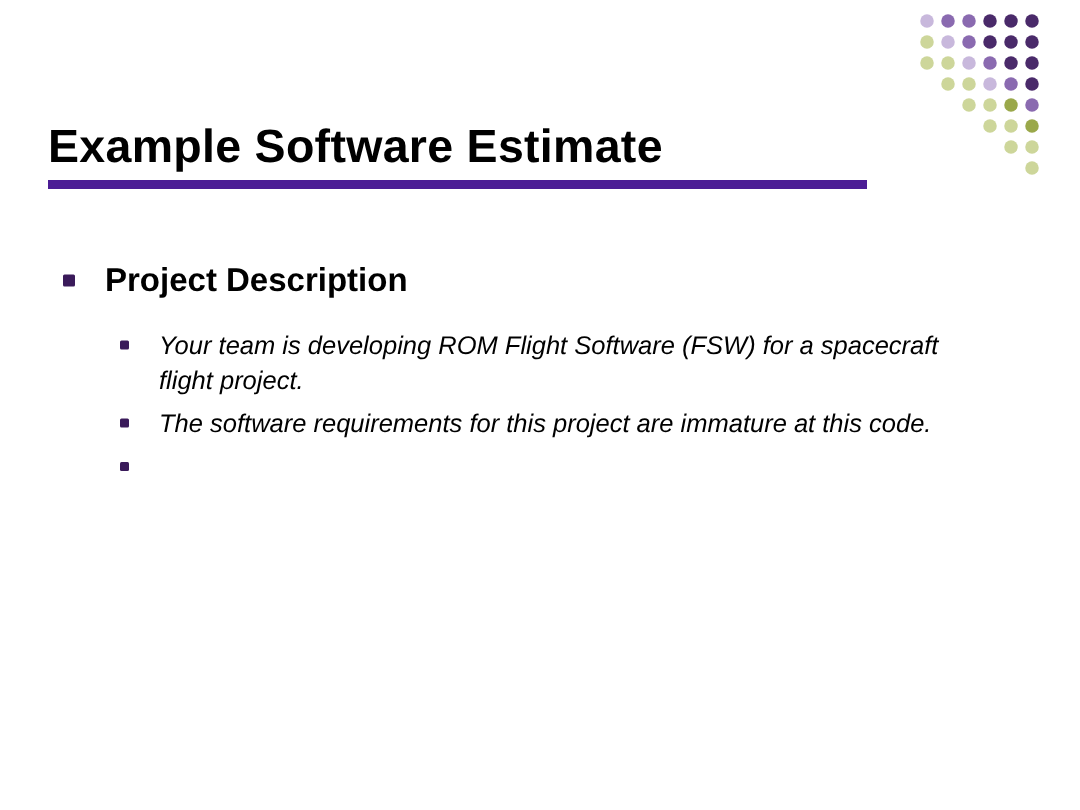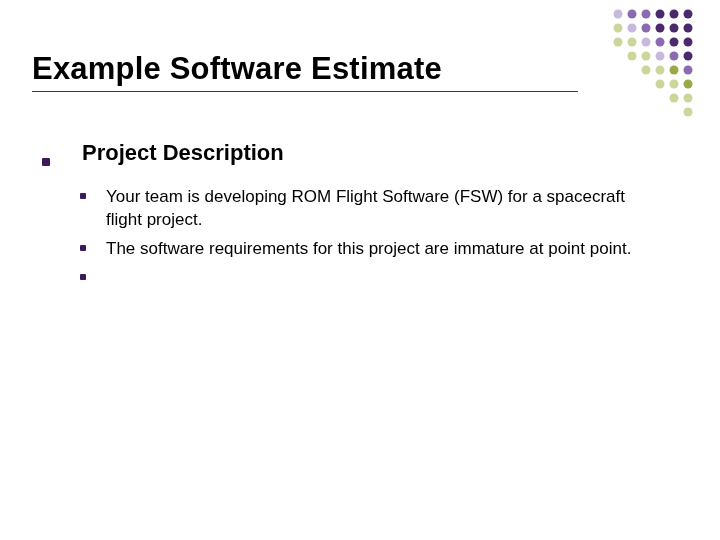--- a/index.html
+++ b/index.html
@@ -1,26 +1,26 @@
 <!DOCTYPE html>
 <html><head>
 <meta charset="utf-8">
 <style>
   * { margin: 0; padding: 0; box-sizing: border-box; }
   html, body { width: 720px; height: 540px; background: #fff; font-family: Arial, Helvetica, sans-serif; color: #000; overflow: hidden; }
   .slide { position: relative; width: 720px; height: 540px; padding: 24px 32px 32px 32px; }
   .decoration { position: absolute; top: 8px; right: 16px; }
-  .title-wrap { margin-top: 27px; border-bottom: 1px solid #4c1d95; padding-bottom: 4px; width: 546px; }
+  .title-wrap { margin-top: 56px; border-bottom: 6px solid #4c1d95; padding-bottom: 4px; width: 546px; }
   .title { font-size: 31px; font-weight: bold; letter-spacing: 0.2px; }
   .content { margin-top: 48px; padding-left: 10px; }
-  .l1 { display: flex; align-items: flex-end; gap: 32px; }
+  .l1 { display: flex; align-items: flex-start; gap: 20px; }
   .l1 .bullet { width: 8px; height: 8px; background: #3a1a5a; border-radius: 1px; margin-top: 9px; flex: 0 0 auto; }
   .l1 .label { font-size: 22px; font-weight: bold; }
   .sublist { margin-top: 20px; padding-left: 38px; }
-  .l2 { display: flex; align-items: flex-start; gap: 20px; margin-bottom: 6px; }
+  .l2 { display: flex; align-items: flex-start; gap: 20px; margin-bottom: 6px; font-style: italic; }
   .l2 .bullet { width: 6px; height: 6px; background: #3a1a5a; border-radius: 1px; margin-top: 7px; flex: 0 0 auto; }
   .l2 .text { font-size: 17px; line-height: 1.35; max-width: 540px; }
 </style>
 </head>
 <body>
 
 <div class="slide">
 
   <svg class="decoration" width="120" height="120" viewBox="0 0 120 120">
 
@@ -78,21 +78,21 @@
       <span class="bullet"></span>
       <span class="label">Project Description</span>
     </div>
     <div class="sublist">
       <div class="l2">
         <span class="bullet"></span>
         <span class="text">Your team is developing ROM Flight Software (FSW) for a spacecraft flight project.</span>
       </div>
       <div class="l2">
         <span class="bullet"></span>
-        <span class="text">The software requirements for this project are immature at point point.</span>
+        <span class="text">The software requirements for this project are immature at this code.</span>
       </div>
       <div class="l2">
         <span class="bullet"></span>
       </div>
     </div>
   </div>
 
 </div>
 
 </body></html>

